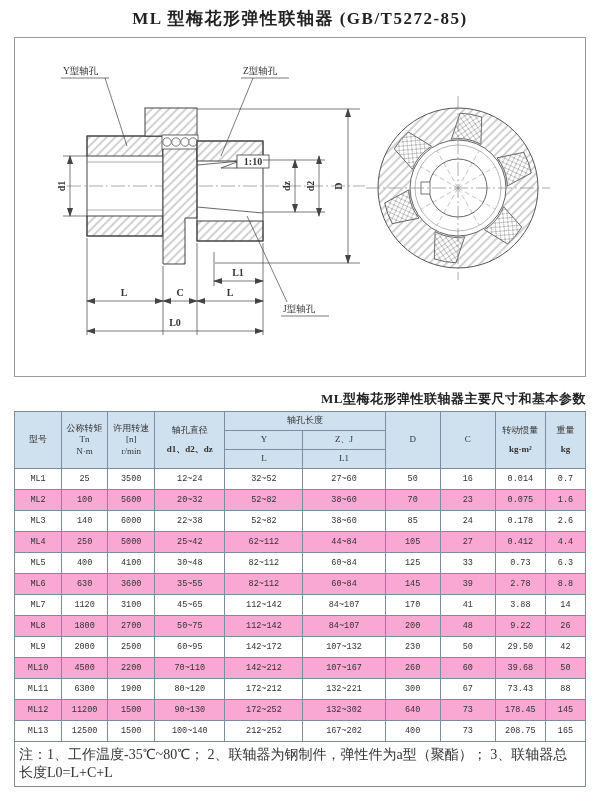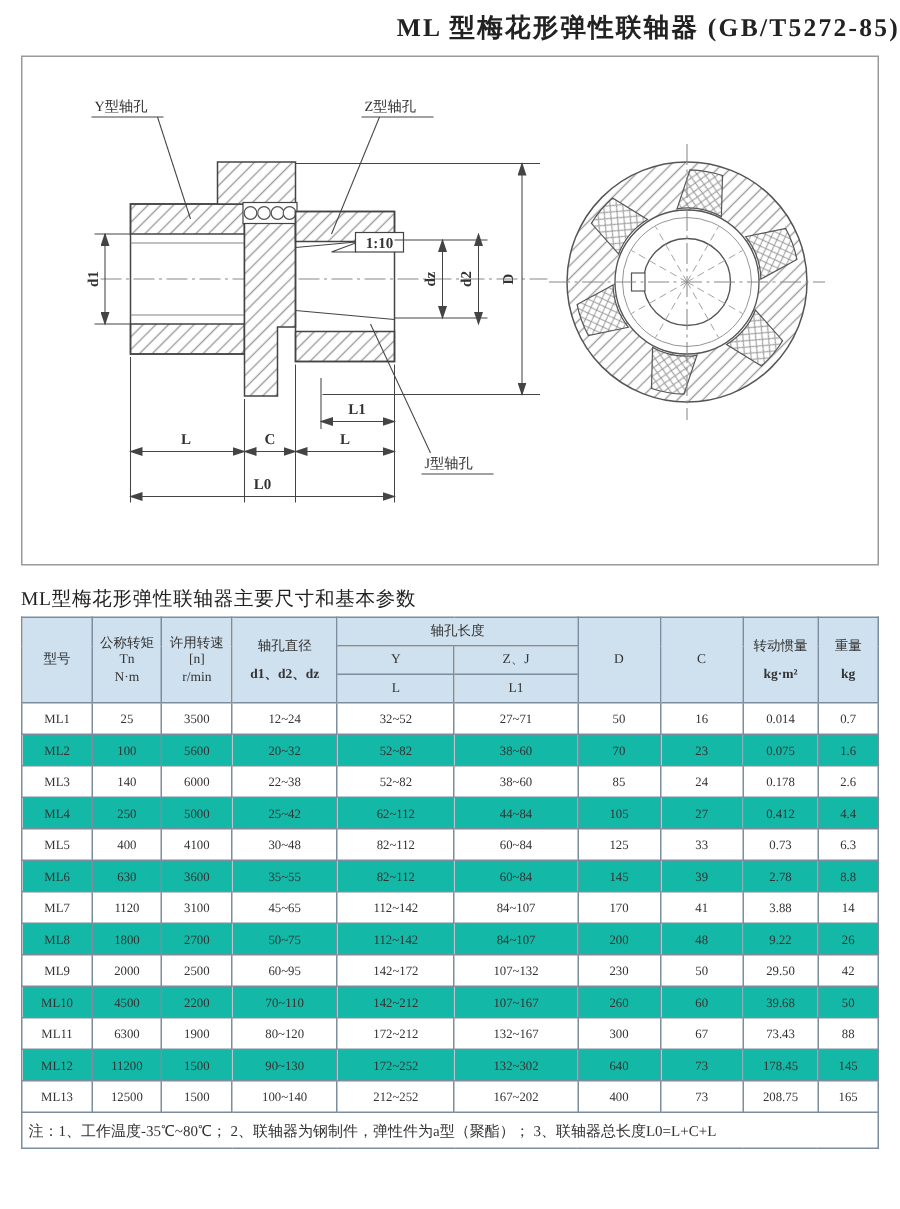--- a/index.html
+++ b/index.html
@@ -4,44 +4,45 @@
 <style>
   html,body{margin:0;padding:0;}
   body{
     width:600px;height:806px;
     background:#ffffff;
     font-family:"Liberation Serif", serif;
     color:#222;
     position:relative;
   }
   .page-title{
-    text-align:right;
+    text-align:center;
     font-weight:bold;
     font-size:17px;
     letter-spacing:1.5px;
     padding-top:7px;
   }
   .drawing-box{
     margin:7px 14px 0 14px;
     height:338px;
     border:1px solid #9a9a9a;
     background:#fff;
     overflow:hidden;
   }
   svg text{
     font-family:"Liberation Serif", serif;
     font-size:9.5px;
     fill:#333;
   }
   svg text.dim{font-size:10px;font-weight:bold;}
   .section-title{
     margin:13px 14px 3px 14px;
-    font-weight:normal;
+    font-weight:bold;
     font-size:13px;
     letter-spacing:0.5px;
+    text-align:right;
   }
   table.spec{
     border-collapse:collapse;
     table-layout:fixed;
     width:572px;
     margin:2px 14px 0 14px;
     text-align:center;
     font-size:8.5px;
     color:#333;
     border:1.5px solid #4a5560;
@@ -51,25 +52,25 @@
     padding:0 1px;
     font-weight:normal;
     overflow:hidden;
   }
   table.spec thead th{
     background:#cfe0ee;
     font-size:9px;
     line-height:1.25;
   }
   table.spec thead tr{height:19px;}
-  table.spec tbody tr{height:21px;background:#fff;}
-  table.spec tbody tr.stripe{background:#14b8a6;}
+  table.spec tbody tr{height:21px;background:#fff;font-family:Liberation Mono, monospace;}
+  table.spec tbody tr.stripe{background:#f9a8d4;}
   table.spec tfoot td{
     text-align:left;
-    font-size:10px;
+    font-size:14px;
     padding:4px 4px;
     background:#fff;
     height:15px;
   }
   .hgap{margin-top:8px;font-weight:bold;}
 </style>
 </head>
 <body>
 
 <div class="page-title">ML 型梅花形弹性联轴器 (GB/T5272-85)</div>
@@ -264,21 +265,21 @@
       <th>L1</th>
     </tr>
   </thead>
   <tbody id="spec-body">
       <tr>
         <td>ML1</td>
         <td>25</td>
         <td>3500</td>
         <td>12~24</td>
         <td>32~52</td>
-        <td>27~71</td>
+        <td>27~60</td>
         <td>50</td>
         <td>16</td>
         <td>0.014</td>
         <td>0.7</td>
       </tr>
       <tr class="stripe">
         <td>ML2</td>
         <td>100</td>
         <td>5600</td>
         <td>20~32</td>
@@ -384,21 +385,21 @@
         <td>60</td>
         <td>39.68</td>
         <td>50</td>
       </tr>
       <tr>
         <td>ML11</td>
         <td>6300</td>
         <td>1900</td>
         <td>80~120</td>
         <td>172~212</td>
-        <td>132~167</td>
+        <td>132~221</td>
         <td>300</td>
         <td>67</td>
         <td>73.43</td>
         <td>88</td>
       </tr>
       <tr class="stripe">
         <td>ML12</td>
         <td>11200</td>
         <td>1500</td>
         <td>90~130</td>

